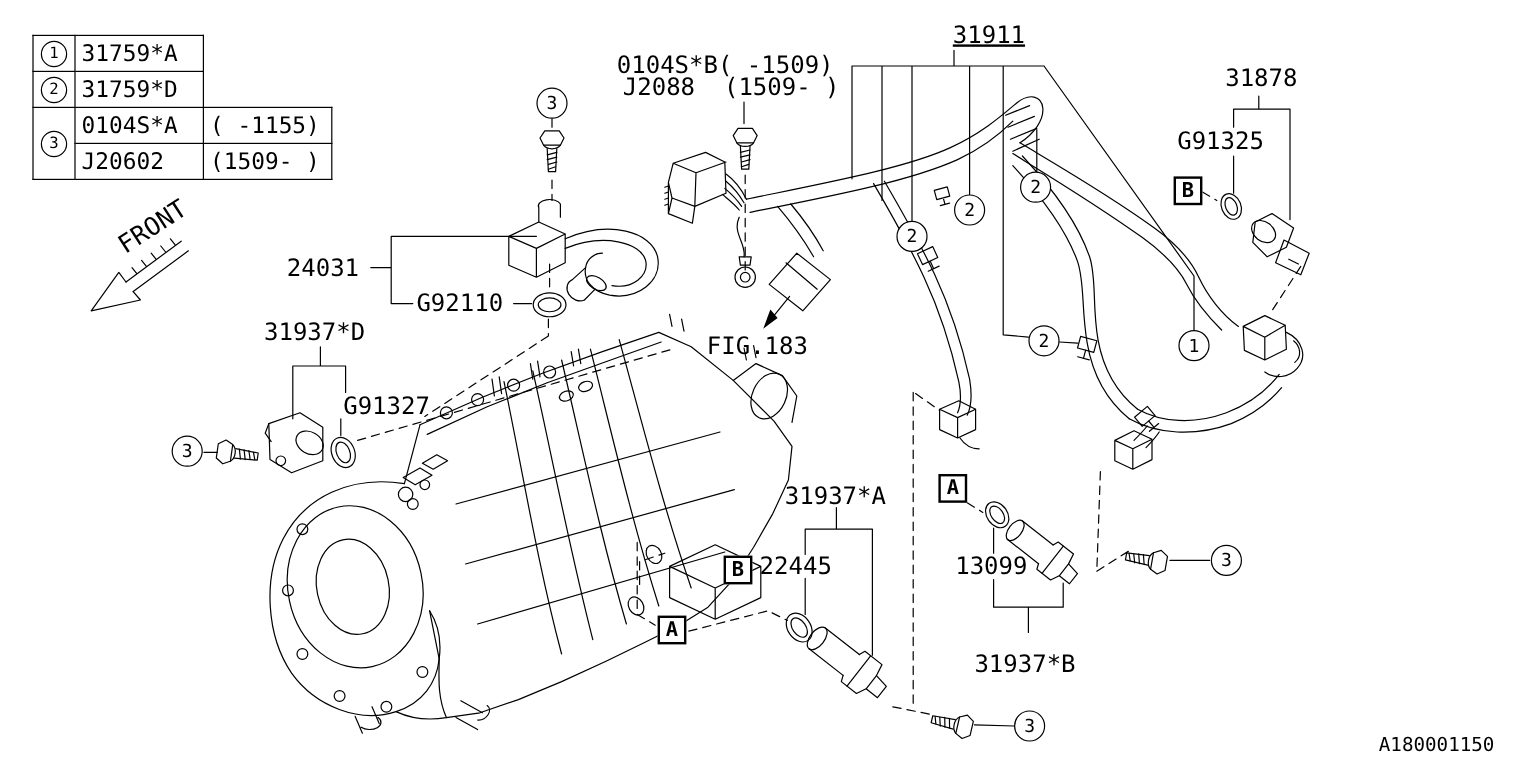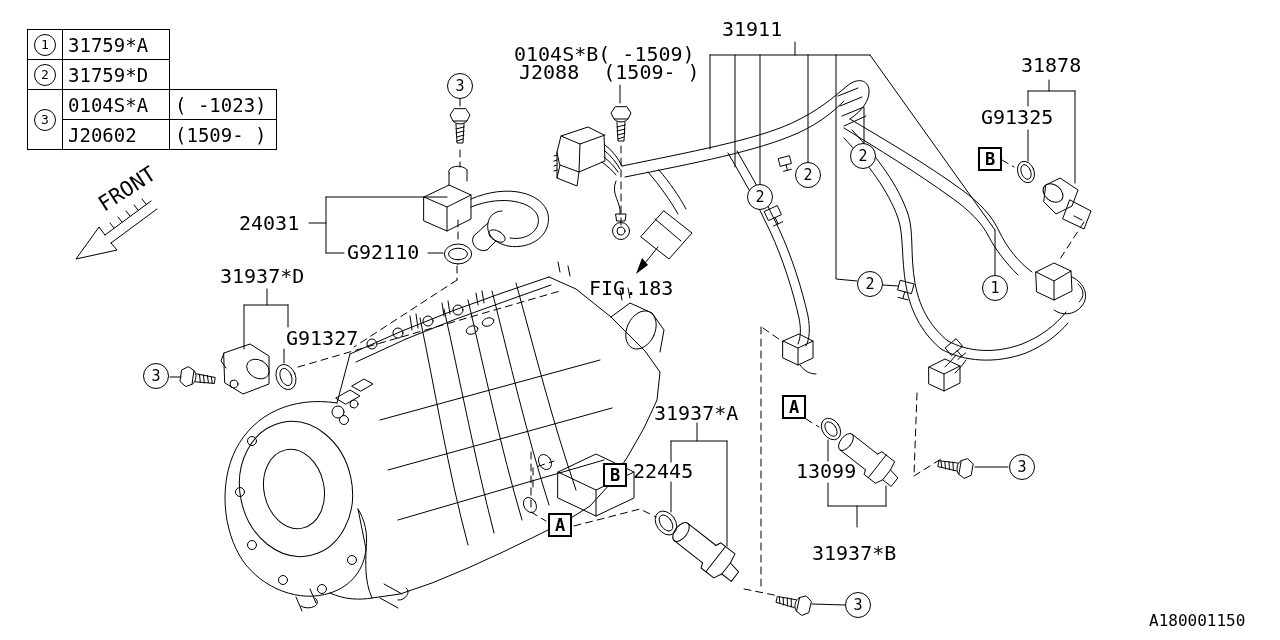--- a/index.html
+++ b/index.html
@@ -212,33 +212,33 @@
       <td class="ghost rg"></td>
     </tr>
     <tr>
       <td class="cc"><span class="circ">2</span></td>
       <td class="pt">31759*D</td>
       <td class="ghost rg"></td>
     </tr>
     <tr>
       <td class="cc" rowspan="2"><span class="circ">3</span></td>
       <td class="pt">0104S*A</td>
-      <td class="rg">( -1023)</td>
+      <td class="rg">( -1155)</td>
     </tr>
     <tr>
       <td class="pt">J20602</td>
       <td class="rg">(1509- )</td>
     </tr>
   </tbody>
     </table>
 
   <div class="front">FRONT</div>
   <div class="lab" style="left:514px;top:45px;">0104S*B( -1509)</div>
   <div class="lab" style="left:519px;top:63px;">J2088  (1509- )</div>
-  <div class="lab" style="left:722px;top:20px;">31911</div>
+  <div class="lab" style="left:794px;top:20px;text-decoration:underline;">31911</div>
   <div class="lab" style="left:1021px;top:56px;">31878</div>
   <div class="lab" style="left:981px;top:108px;">G91325</div>
   <div class="lab" style="left:239px;top:214px;">24031</div>
   <div class="lab" style="left:347px;top:243px;">G92110</div>
   <div class="lab" style="left:220px;top:267px;">31937*D</div>
   <div class="lab" style="left:252px;top:329px;margin-left:34px;">G91327</div>
   <div class="lab" style="left:589px;top:279px;">FIG.183</div>
   <div class="lab" style="left:654px;top:404px;">31937*A</div>
   <div class="lab" style="left:633px;top:462px;">22445</div>
   <div class="lab" style="left:796px;top:462px;">13099</div>

